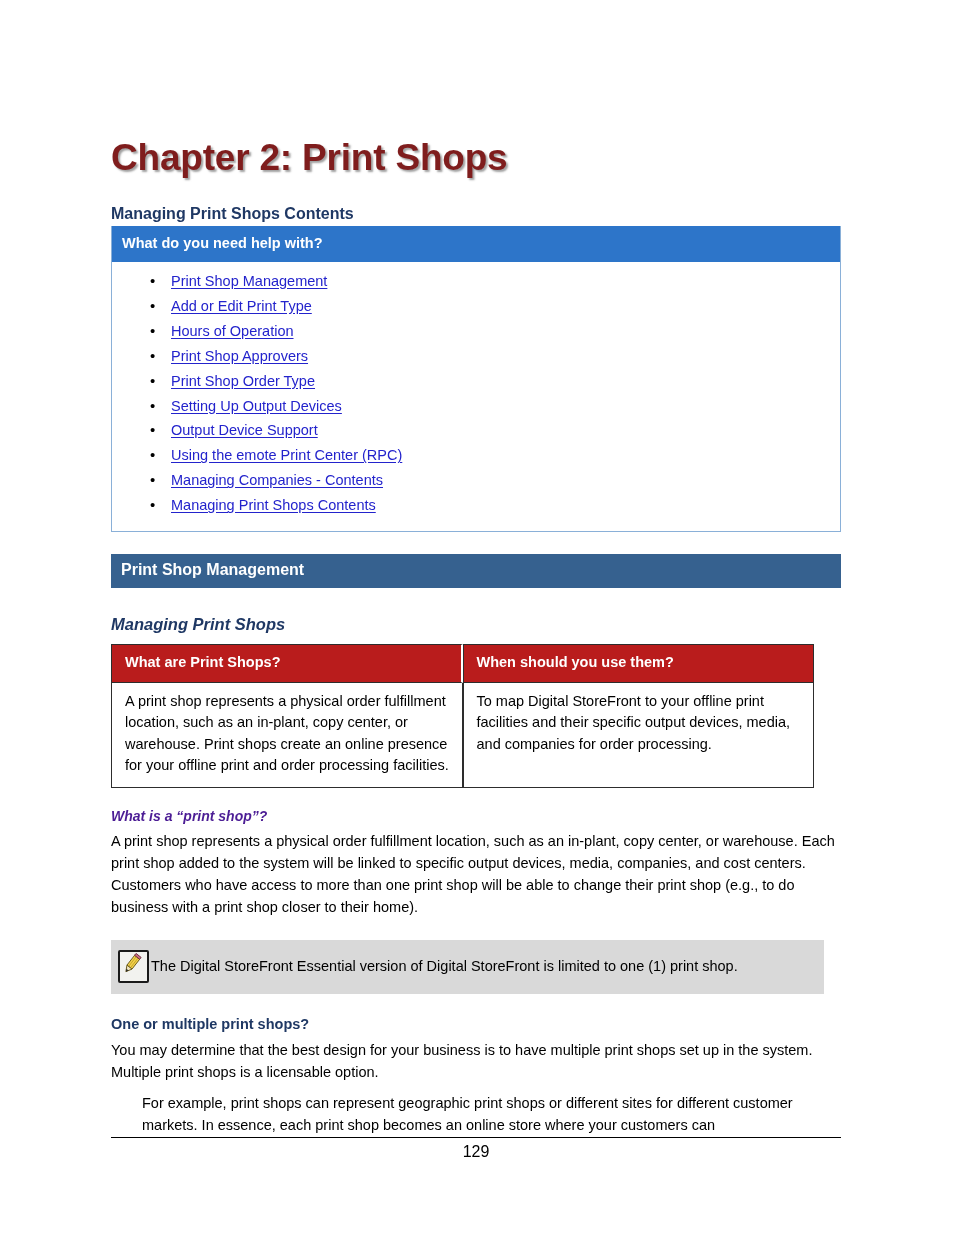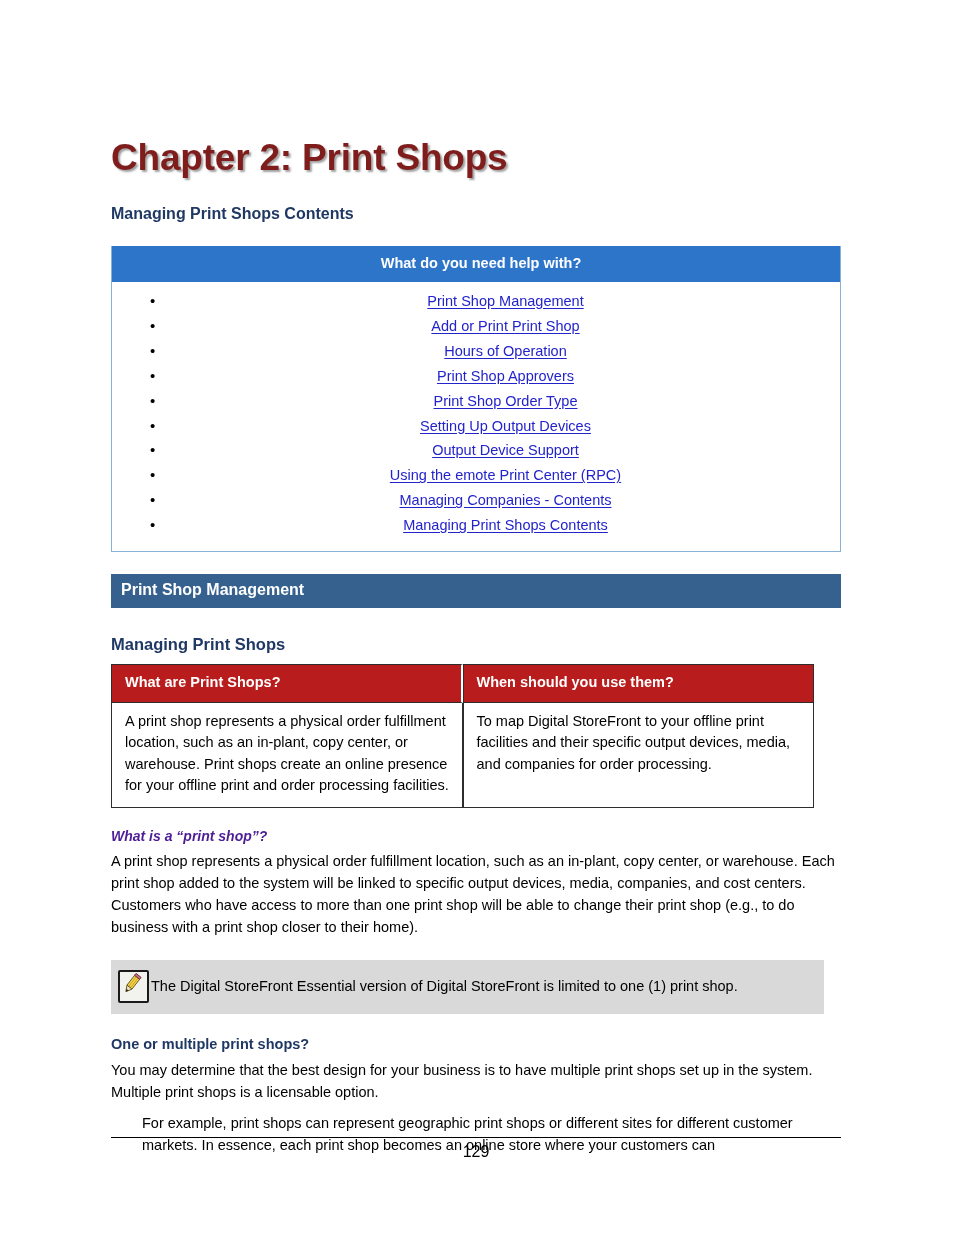--- a/index.html
+++ b/index.html
@@ -41,20 +41,21 @@
     color: #1f3864;
     margin: 26px 0 0 0;
     line-height: 1.2;
   }
   .h2-dark {
     font-size: 16.5px;
     font-weight: bold;
     color: #1f3864;
     margin: 27px 0 0 0;
     line-height: 1.2;
+    font-style: italic;
   }
   .h3-dark {
     font-size: 14.5px;
     font-weight: bold;
     color: #1f3864;
     margin: 26px 0 0 0;
     line-height: 1.2;
   }
   .h-italic-blue {
     font-size: 14px;
@@ -78,25 +79,24 @@
     color: #ffffff;
     font-size: 16px;
     font-weight: bold;
     padding: 7px 0 8px 10px;
     margin-top: 22px;
     line-height: 1.15;
   }
 
   
   .help-box {
-    margin-top: 23px;
+    margin-top: 3px;
     border: 1px solid #8ab0d8;
     border-top: none;
     background: #ffffff;
-    text-align: center;
   }
   .help-box-head {
     background: #2d75c9;
     color: #ffffff;
     font-size: 14.5px;
     font-weight: bold;
     padding: 9px 0 10px 10px;
     line-height: 1.15;
   }
   .help-list {
@@ -216,21 +216,21 @@
 <div class="page">
 
   <h1 class="chapter-title">Chapter 2: Print Shops</h1>
 
   <div class="h-contents">Managing Print Shops Contents</div>
 
   <div class="help-box">
     <div class="help-box-head">What do you need help with?</div>
     <ul class="help-list">
       <li><a href="#">Print Shop Management</a></li>
-      <li><a href="#">Add or Print Print Shop</a></li>
+      <li><a href="#">Add or Edit Print Type</a></li>
       <li><a href="#">Hours of Operation</a></li>
       <li><a href="#">Print Shop Approvers</a></li>
       <li><a href="#">Print Shop Order Type</a></li>
       <li><a href="#">Setting Up Output Devices</a></li>
       <li><a href="#">Output Device Support</a></li>
       <li><a href="#">Using the emote Print Center (RPC)</a></li>
       <li><a href="#">Managing Companies - Contents</a></li>
       <li><a href="#">Managing Print Shops Contents</a></li>
     </ul>
   </div>

